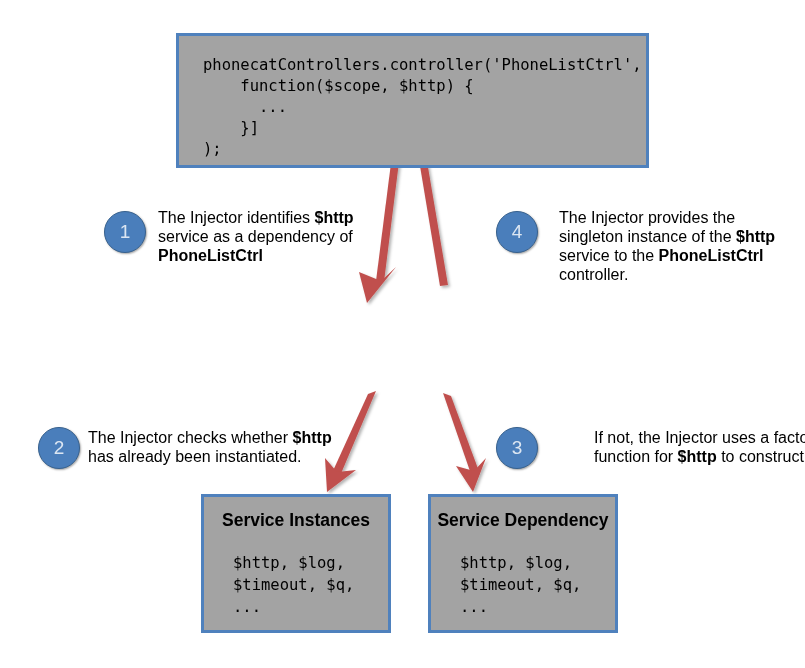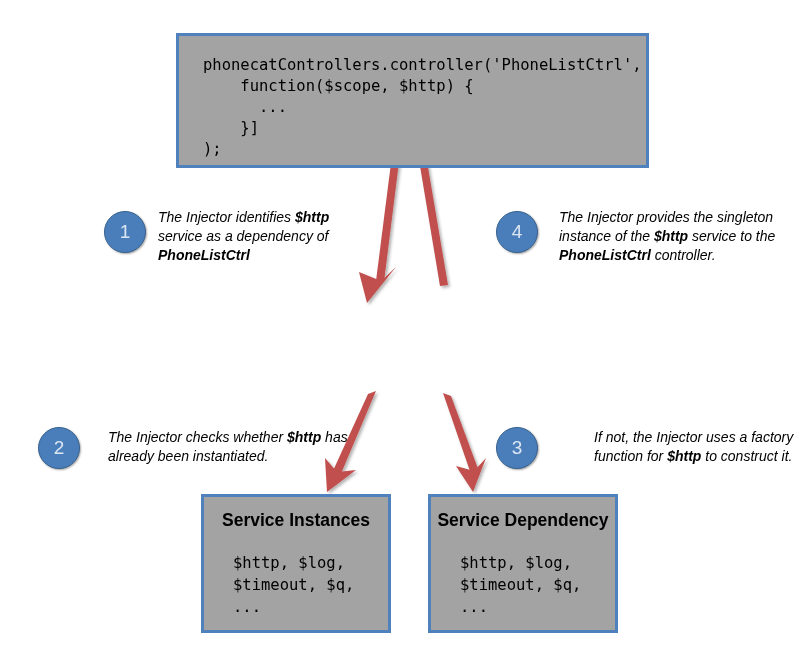--- a/index.html
+++ b/index.html
@@ -129,35 +129,34 @@
     font-weight: normal;
     display: flex;
     align-items: center;
     justify-content: center;
     box-sizing: border-box;
   }
   .note-text {
     position: absolute;
     top: -3px;
     font-family: "Liberation Sans", sans-serif;
-    font-size: 14px;
+    font-size: 16px;
     line-height: 19px;
     color: #000000;
-    font-style: italic;
   }
   .note-text b { font-weight: bold; }
 
   #note-1 { left: 104px; top: 211px; width: 260px; }
   #note-1 .note-text { left: 54px; width: 205px; }
 
   #note-4 { left: 496px; top: 211px; width: 290px; }
   #note-4 .note-text { left: 63px; width: 240px; }
 
   #note-2 { left: 38px; top: 427px; width: 290px; }
-  #note-2 .note-text { left: 50px; top: 1px; width: 245px; margin-left: 20px; }
+  #note-2 .note-text { left: 50px; top: 1px; width: 245px; }
 
   #note-3 { left: 496px; top: 427px; width: 290px; }
   #note-3 .note-text { left: 52px; top: 1px; width: 240px; margin-left: 46px; }
 </style>
 </head>
 <body>
 
 <div id="canvas">
 
   <svg id="arrows" viewBox="0 0 805 668" width="805" height="668">

